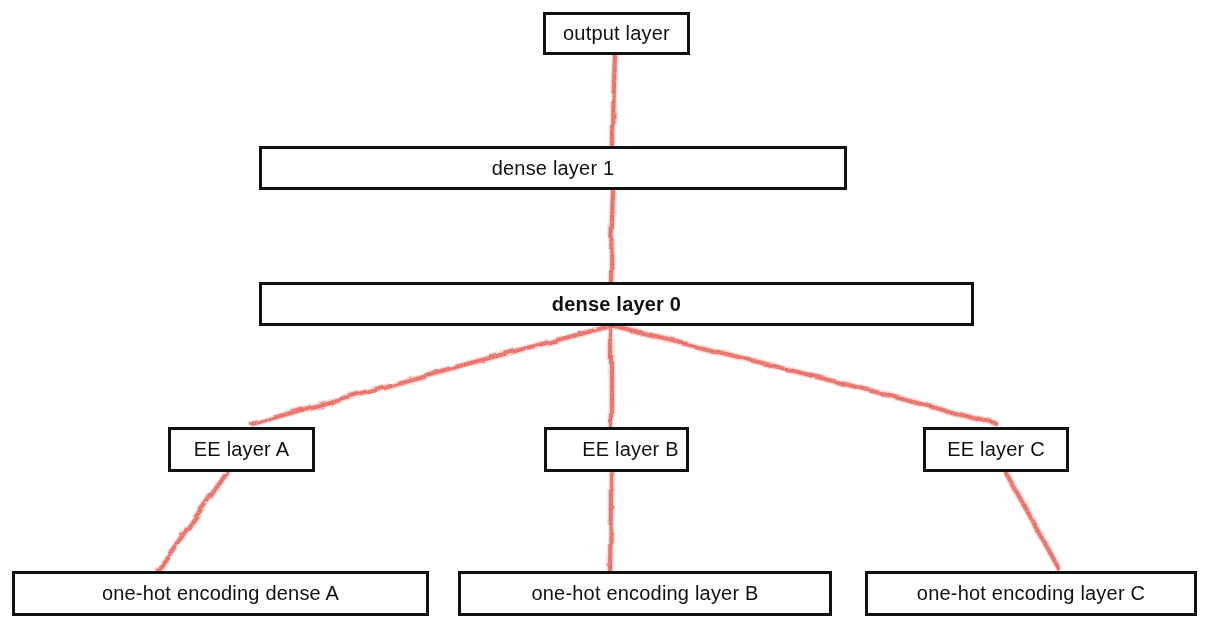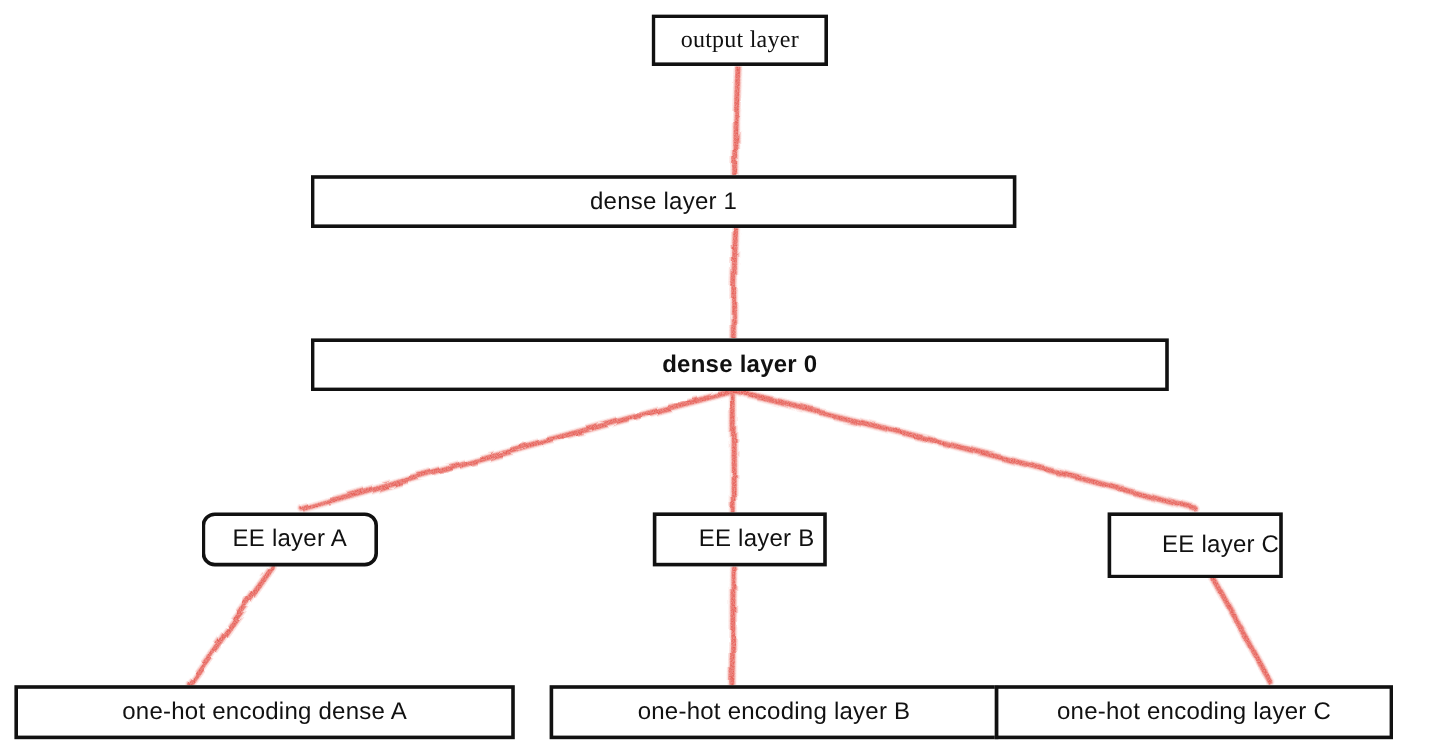--- a/index.html
+++ b/index.html
@@ -95,49 +95,49 @@
         <path class="halo" d="M611,473 Q611,521 610,570" stroke="#f0948c"></path>
         <path class="core" d="M611,473 Q611,521 610,570" stroke="#e5574e"></path>
       </g>
       <g>
         <path class="halo" d="M1006,473 Q1033,521 1059,569" stroke="#f0948c"></path>
         <path class="core" d="M1006,473 Q1033,521 1059,569" stroke="#e5574e"></path>
       </g>
     </g>
   </svg>
 
-  <div class="node" style="left:543px; top:12px; width:147px; height:43px;font-family:Liberation Serif, serif;">
+  <div class="node" style="left:543px; top:12px; width:147px; height:43px;">
     <span class="node-label">output layer</span>
   </div>
 
   <div class="node" style="left:259px; top:146px; width:588px; height:44px;">
     <span class="node-label">dense layer 1</span>
   </div>
 
   <div class="node" style="left:259px; top:282px; width:715px; height:44px;font-weight:bold;">
     <span class="node-label">dense layer 0</span>
   </div>
 
-  <div class="node" style="left:168px; top:427px; width:147px; height:45px;border-radius:11px;">
+  <div class="node" style="left:168px; top:427px; width:147px; height:45px;">
     <span class="node-label">EE layer A</span>
   </div>
 
   <div class="node" style="left:544px; top:427px; width:145px; height:45px;padding-left:28px;">
     <span class="node-label">EE layer B</span>
   </div>
 
-  <div class="node" style="left:923px; top:427px; width:146px; height:55px;justify-content:flex-end;">
+  <div class="node" style="left:923px; top:427px; width:146px; height:45px;">
     <span class="node-label">EE layer C</span>
   </div>
 
   <div class="node" style="left:12px; top:571px; width:417px; height:45px;">
     <span class="node-label">one-hot encoding dense A</span>
   </div>
 
   <div class="node" style="left:458px; top:571px; width:374px; height:45px;">
     <span class="node-label">one-hot encoding layer B</span>
   </div>
 
-  <div class="node" style="left:829px; top:571px; width:332px; height:45px;">
+  <div class="node" style="left:865px; top:571px; width:332px; height:45px;">
     <span class="node-label">one-hot encoding layer C</span>
   </div>
 
 </div>
 
 </body></html>

